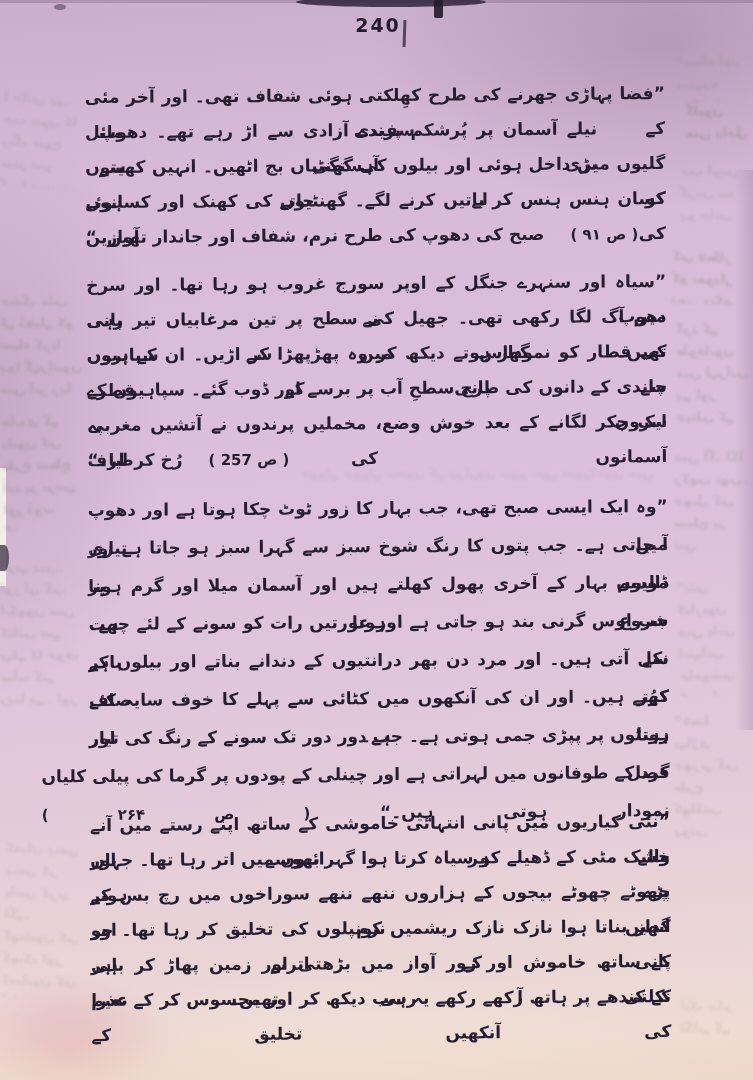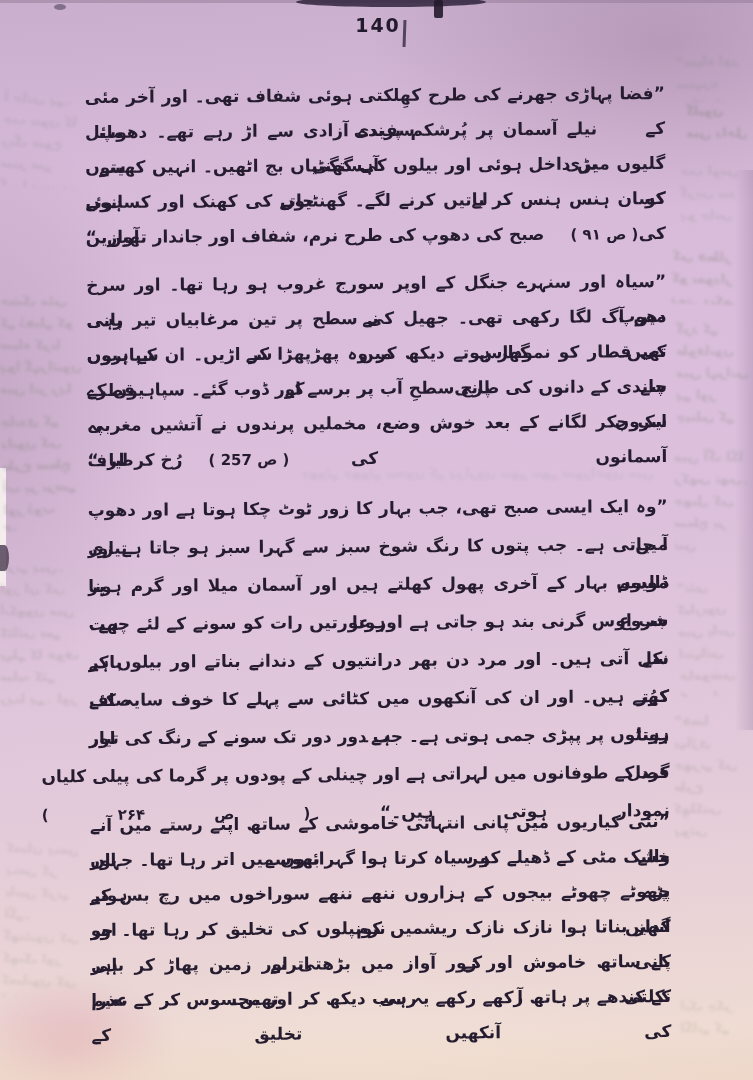--- a/index.html
+++ b/index.html
@@ -68,21 +68,21 @@
   <div class="ghost" style="left:678px;top:576px;width:72px;height:120px;opacity:.15;--r:2deg"><span>”نئی کیاریوں میں پانی انتہائی خاموشی کے ساتھ اپنے رستے میں آنے والے ہر بھوسے اور</span></div>
   <div class="ghost" style="left:674px;top:710px;width:76px;height:130px;opacity:.14"><span>”فضا پہاڑی جھرنے کی طرح کھِلکتی ہوئی شفاف تھی۔ اور آخر مئی کے سفیدی مائل</span></div>
   <div class="ghost" style="left:680px;top:995px;width:70px;height:44px;opacity:.12"><span>ایک چکر لگانے کے بعد خوش وضع، مخملیں پرندوں نے آتشیں مغربی آسمانوں کی طرف</span></div>
   <div class="ghost" style="left:2px;top:88px;width:80px;height:100px;opacity:.13;--r:-3deg"><span>آ جاتی ہے۔ جب پتوں کا رنگ شوخ سبز سے گہرا سبز ہو جاتا ہے اور ڈالیوں پر</span></div>
   <div class="ghost" style="left:0;top:290px;width:84px;height:108px;opacity:.18"><span>خشک مٹی کے ڈھیلے کو سیاہ کرتا ہوا گہرائیوں میں اتر رہا تھا۔ جہاں پڑے ہوئے</span></div>
   <div class="ghost" style="left:2px;top:410px;width:82px;height:120px;opacity:.20;--r:2deg"><span>چاندی کے دانوں کی طرح سطحِ آب پر برسے اور ڈوب گئے۔ سپاہیوں کے سروں پہ</span></div>
   <div class="ghost" style="left:0;top:556px;width:84px;height:200px;opacity:.15"><span>کرتے ہیں۔ اور ان کی آنکھوں میں کٹائی سے پہلے کا خوف سایہ کئے رہتا ہے۔ اور</span></div>
   <div class="ghost" style="left:4px;top:838px;width:78px;height:160px;opacity:.12;--r:-2deg"><span>کسان ہنس ہنس کر باتیں کرنے لگے۔ گھنٹیوں کی کھنک اور کسانوں کی آوازیں</span></div>
   <div class="ghost" style="left:300px;top:462px;width:360px;height:24px;opacity:.08"><span>چھوٹے چھوٹے بیجوں کے ہزاروں ننھے ننھے سوراخوں میں رچ بس کر انھیں نرم اور</span></div>
 
-  <div class="pagenum">140</div>
+  <div class="pagenum">240</div>
   <div class="stray-mark"></div>
 
   <div class="textblock">
 
     <div class="para">
       <div class="line">”فضا پہاڑی جھرنے کی طرح کھِلکتی ہوئی شفاف تھی۔ اور آخر مئی کے سفیدی مائل</div>
       <div class="line ind-r">نیلے آسمان پر پُرشکم پرندے آزادی سے اڑ رہے تھے۔ دھوپ بڑی آہستگی سے</div>
       <div class="line">گلیوں میں داخل ہوئی اور بیلوں کی گھنٹیاں بج اٹھیں۔ انہیں کھیتوں کو لے جاتے ہوئے</div>
       <div class="line">کسان ہنس ہنس کر باتیں کرنے لگے۔ گھنٹیوں کی کھنک اور کسانوں کی آوازیں</div>
       <div class="line endline">

